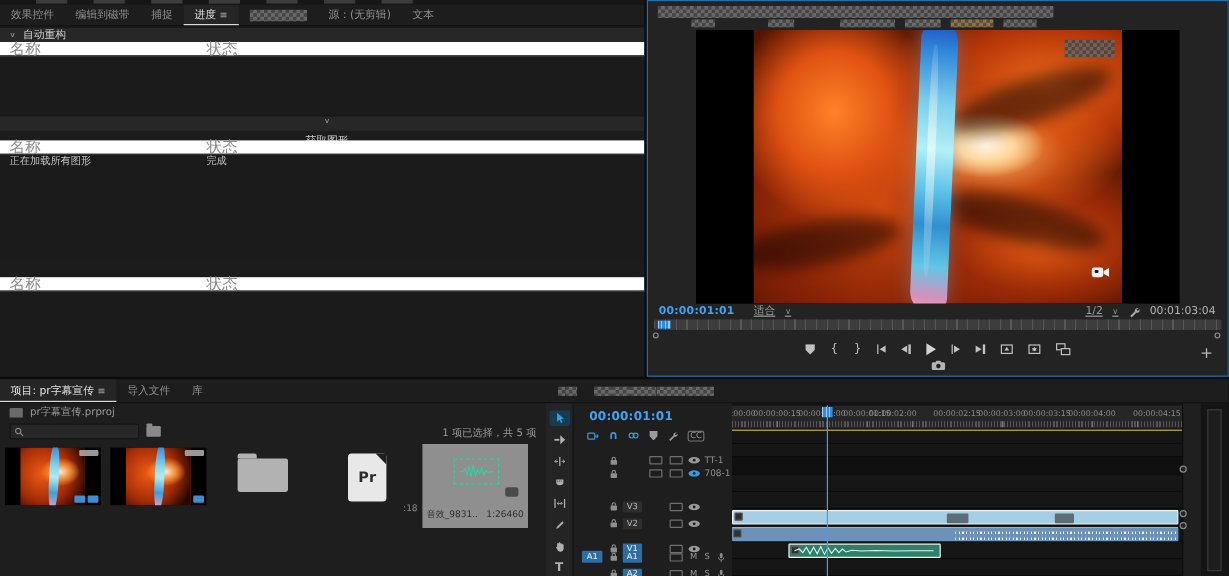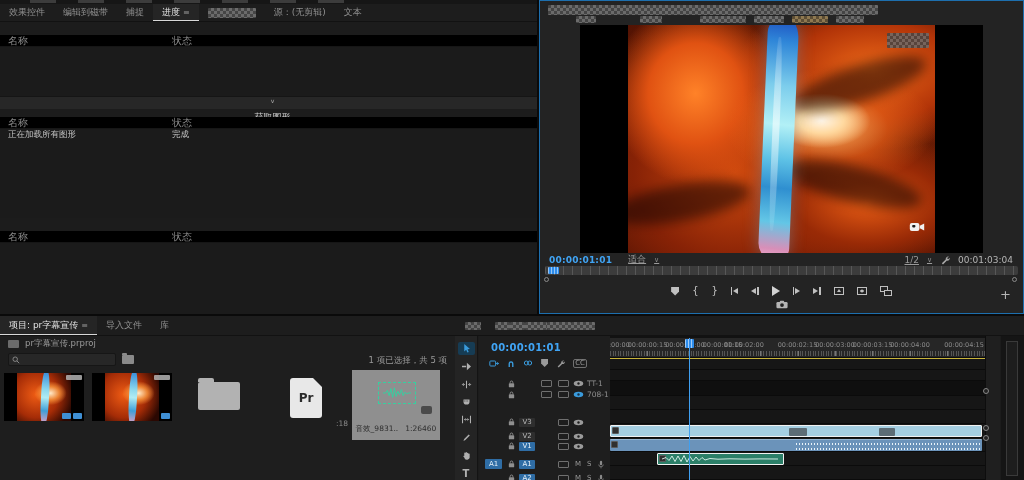--- a/index.html
+++ b/index.html
@@ -20,22 +20,22 @@
 .tab.active{color:#e2e2e2;background:#252525;border-bottom:1px solid #d8d8d8;}
 .menu-glyph{font-size:8px;color:#9a9a9a;}
 
 #progress{left:0;top:0;width:537px;height:314px;background:#1c1c1c;}
 .menu-remnant{position:absolute;top:0;left:0;width:537px;height:4px;background:#161616;display:flex;gap:22px;padding-left:30px;}
 .menu-remnant i{display:block;width:26px;height:3px;background:#3c3c3c;}
 #progress .tabbar{position:absolute;top:4px;left:0;right:0;}
 .sec-head{position:absolute;left:0;right:0;height:13px;background:#272727;color:#cfcfcf;
  display:flex;align-items:center;gap:6px;padding-left:8px;font-size:9px;border-top:1px solid #151515;}
 .sec-head .chev{font-size:7px;color:#9a9a9a;transform:scaleY(.8);}
-.col-row{position:absolute;left:0;right:0;height:12px;background:#000000;color:#8a8a8a;
- font-size:10px;display:flex;align-items:center;border-bottom:1px solid #161616;}
+.col-row{position:absolute;left:0;right:0;height:12px;background:#ffffff;color:#8a8a8a;
+ font-size:13px;display:flex;align-items:center;border-bottom:1px solid #161616;}
 .col-name{padding-left:8px;width:172px;}
 .sec-body{position:absolute;left:0;right:0;background:#1b1b1b;}
 .data-row{height:12px;display:flex;align-items:center;color:#c4c4c4;font-size:8.5px;}
 
 #monitor{left:539px;top:0;width:485px;height:314px;background:#232323;border:1px solid #1d6fae;}
 #monitor .cens1{position:absolute;left:8px;top:4px;width:330px;height:10px;}
 #monitor .cens2{position:absolute;top:15px;height:7px;}
 .stage{position:absolute;left:40px;top:24px;width:403px;height:228px;background:#000;}
 .video{position:absolute;left:48px;top:0;width:307px;height:228px;overflow:hidden;background:#200600;}
 .fire{position:absolute;inset:0;background:
@@ -194,20 +194,24 @@
           <span class="mosaic" style="width:48px;height:10px;"></span>
         </div>
       <div class="tab">
           <span>源：(无剪辑)</span>
         </div>
       <div class="tab">
           <span>文本</span>
         </div>
     </div>
 
+    <div class="sec-head" style="top:22px;">
+      <span class="chev">∨</span>
+      <span>自动重构</span>
+    </div>
     <div class="col-row" style="top:35px;">
       <span class="col-name">名称</span>
       <span>状态</span>
     </div>
     <div class="sec-body" style="top:47px;height:57px;"></div>
 
     <div class="sec-head" style="top:96px;flex-direction:column;">
       <span class="chev">∨</span>
       <span>获取图形</span>
     </div>
@@ -561,21 +565,21 @@
           </span>
         <span class="name-btn">V2</span>
         <span class="badge"></span>
         <span class="eye">
             <svg viewBox="0 0 14 8" width="11" height="7">
               <ellipse cx="7" cy="4" rx="6" ry="3.4" fill="#9a9a9a"></ellipse>
               <circle cx="7" cy="4" r="1.5" fill="#1e1e1e"></circle>
             </svg>
           </span>
       </div>
-      <div class="hrow" style="top:103px;height:14px;">
+      <div class="hrow" style="top:114px;height:14px;">
         <span class="lock">
             <svg viewBox="0 0 10 12" width="7" height="8">
               <rect x="1" y="5" width="8" height="6" rx="1" fill="#8f8f8f"></rect>
               <path d="M3,5 V3.5 a2,2 0 0 1 4,0 V5" stroke="#8f8f8f" stroke-width="1.4" fill="none"></path>
             </svg>
           </span>
         <span class="name-btn on">V1</span>
         <span class="badge"></span>
         <span class="eye">
             <svg viewBox="0 0 14 8" width="11" height="7">

